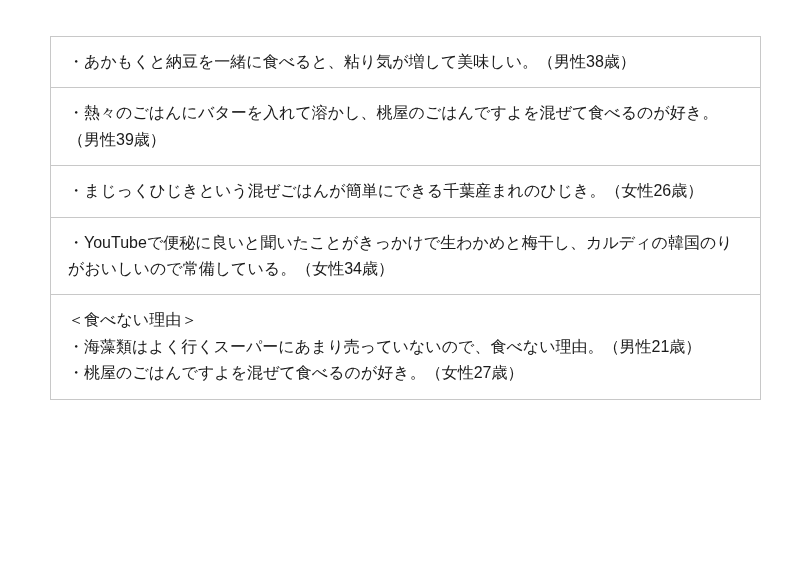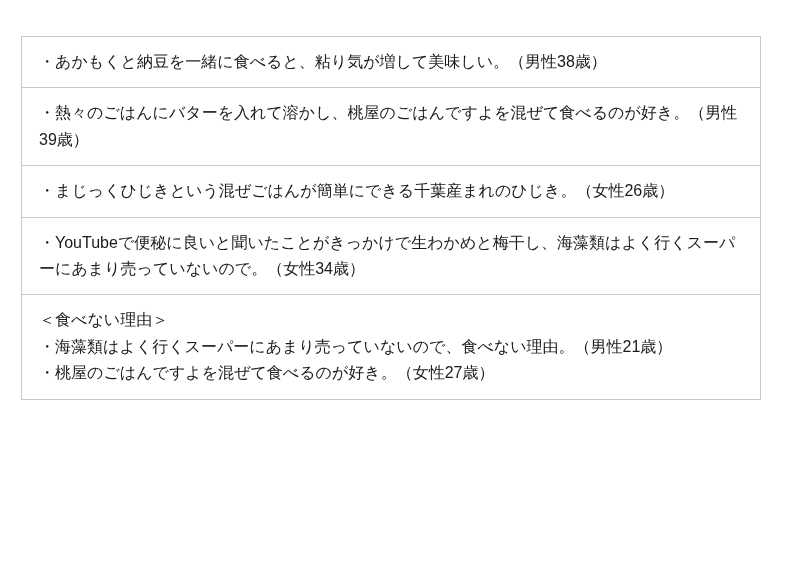--- a/index.html
+++ b/index.html
@@ -1,20 +1,20 @@
 <!DOCTYPE html>
 <html lang="ja" style="--border-color: #c8c8c8; --text-color: #1a1a1a; --page-bg: #ffffff;"><head>
 <meta charset="utf-8">
 <style>
   :root {
     --border-color: #c8c8c8;
     --text-color: #1a1a1a;
     --page-bg: #ffffff;
   }
-  * { box-sizing: border-box; }
+  * { box-sizing: border-box; padding-left: 29px; }
   html, body {
     margin: 0;
     padding: 0;
     width: 800px;
     height: 564px;
     background: var(--page-bg);
     font-family: "Liberation Sans", "DejaVu Sans", sans-serif;
   }
   .page {
     position: relative;
@@ -67,21 +67,21 @@
               <div class="comment-line">・熱々のごはんにバターを入れて溶かし、桃屋のごはんですよを混ぜて食べるのが好き。（男性39歳）</div>
             </td>
           </tr>
           <tr>
             <td>
               <div class="comment-line">・まじっくひじきという混ぜごはんが簡単にできる千葉産まれのひじき。（女性26歳）</div>
             </td>
           </tr>
           <tr>
             <td>
-              <div class="comment-line">・YouTubeで便秘に良いと聞いたことがきっかけで生わかめと梅干し、海藻類はよく行くスーパーにあまり売っていないので。（女性34歳）</div>
+              <div class="comment-line">・YouTubeで便秘に良いと聞いたことがきっかけで生わかめと梅干し、カルディの韓国のりがおいしいので常備している。（女性34歳）</div>
             </td>
           </tr>
           <tr>
             <td>
               <div class="comment-line">＜食べない理由＞</div>
               <div class="comment-line">・海藻類はよく行くスーパーにあまり売っていないので、食べない理由。（男性21歳）</div>
               <div class="comment-line">・桃屋のごはんですよを混ぜて食べるのが好き。（女性27歳）</div>
             </td>
           </tr>
         </tbody>

